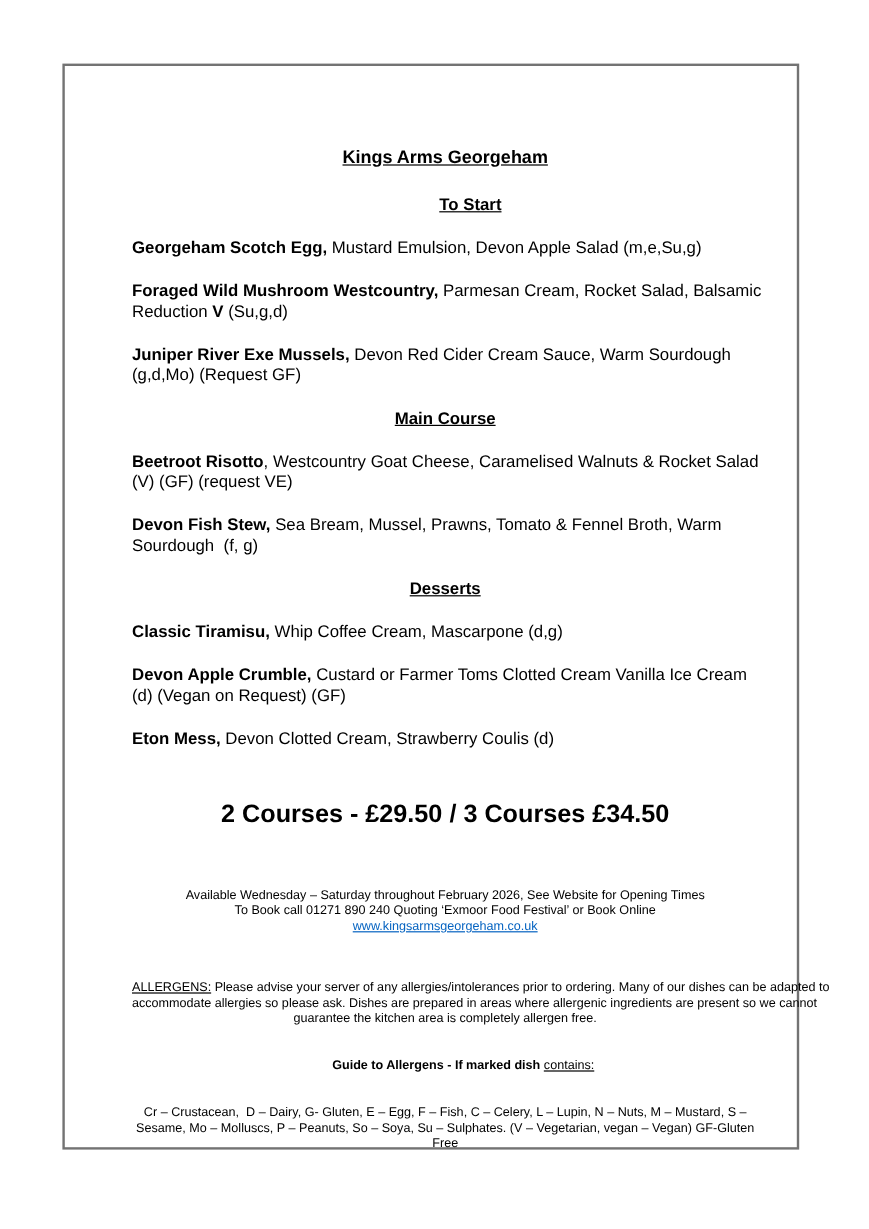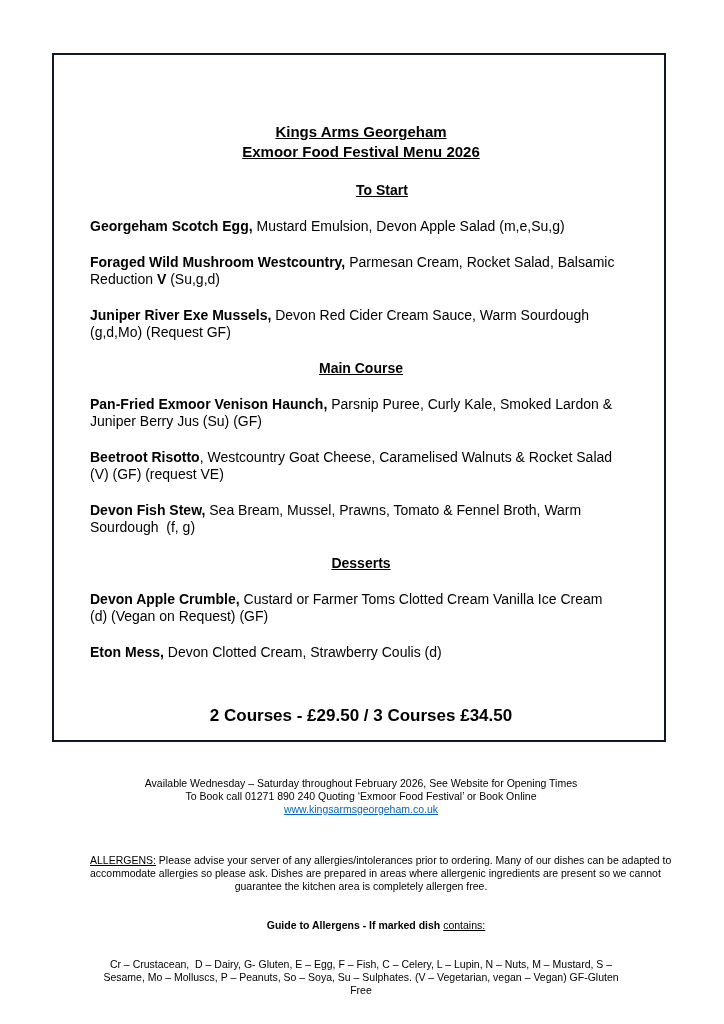--- a/index.html
+++ b/index.html
@@ -2,82 +2,80 @@
 <html><head>
 <meta charset="utf-8">
 <style>
   html,body { margin:0; padding:0; }
   body {
     width:724px; height:1024px; background:#ffffff; position:relative;
     font-family:"Liberation Sans","DejaVu Sans",sans-serif; color:#000;
     -webkit-font-smoothing:antialiased;
   }
   .frame {
-    position:absolute; left:52px; top:53px; width:614px; height:689px;
-    border:2px solid #0f172a; box-sizing:border-box; background:#fff;
+    position:absolute; left:52px; top:53px; width:614px; height:905px;
+    border:2px solid #737373; box-sizing:border-box; background:#fff;padding-left:20px;
   }
   .content { padding:67px 32px 0 36px; }
 
   .title { text-align:center; font-weight:bold; font-size:15px; line-height:20px; margin-bottom:2px; }
   .title .tline { text-decoration:underline; }
 
   .heading {
     text-align:center; font-weight:bold; font-size:14px; line-height:17px;
     text-decoration:underline; margin:12px 0 19px;
   }
   .section:first-of-type .heading { margin-top:14px; margin-bottom:12px; }
   .shift { transform:translateX(21px);margin-top:20px; }
 
   .dish { font-size:14px; line-height:17px; margin:17px 0 19px 0; white-space:pre; }
   .dish .name { font-weight:bold; }
   .dish .dbold { font-weight:bold; }
 
-  .price { text-align:center; font-weight:bold; font-size:17px; line-height:19px; margin:45px 0 0 0; }
+  .price { text-align:center; font-weight:bold; font-size:21px; line-height:19px; margin:45px 0 0 0; }
 
   .footer { margin-top:52px; text-align:center; font-size:10.5px; line-height:13px; }
   .footer p { margin:0; }
   .link { color:#0563c1; cursor:pointer; }
 
   .allergens-block { margin-top:12px; text-align:center; font-size:10.5px; line-height:13px; white-space:pre; }
   .allergens-block p { margin:0; }
   .bu { font-weight:normal; text-decoration:underline; }
   .b { font-weight:bold;margin-left:30px; }
 </style>
 </head>
 <body>
 
 <div class="frame">
   <div class="content">
 
     <div class="title">
       <div class="tline">Kings Arms Georgeham</div>
-      <div class="tline">Exmoor Food Festival Menu 2026</div>
     </div>
 
     <div class="section">
       <div class="heading shift">To Start</div>
       <p class="dish"><span class="name">Georgeham Scotch Egg,</span><span class="desc"> Mustard Emulsion, Devon Apple Salad (m,e,Su,g)</span><span class="dbold"></span><span class="desc"></span></p>
       <p class="dish"><span class="name">Foraged Wild Mushroom Westcountry,</span><span class="desc"> Parmesan Cream, Rocket Salad, Balsamic
 Reduction </span><span class="dbold">V</span><span class="desc"> (Su,g,d)</span></p>
       <p class="dish"><span class="name">Juniper River Exe Mussels,</span><span class="desc"> Devon Red Cider Cream Sauce, Warm Sourdough
 (g,d,Mo) (Request GF)</span><span class="dbold"></span><span class="desc"></span></p>
     </div>
 
     <div class="section">
       <div class="heading">Main Course</div>
-      <p class="dish"><span class="name">Pan-Fried Exmoor Venison Haunch,</span><span class="desc"> Parsnip Puree, Curly Kale, Smoked Lardon &amp;
-Juniper Berry Jus (Su) (GF)</span><span class="dbold"></span><span class="desc"></span></p>
       <p class="dish"><span class="name">Beetroot Risotto</span><span class="desc">, Westcountry Goat Cheese, Caramelised Walnuts &amp; Rocket Salad
 (V) (GF) (request VE)</span><span class="dbold"></span><span class="desc"></span></p>
       <p class="dish"><span class="name">Devon Fish Stew,</span><span class="desc"> Sea Bream, Mussel, Prawns, Tomato &amp; Fennel Broth, Warm
 Sourdough  (f, g)</span><span class="dbold"></span><span class="desc"></span></p>
     </div>
 
     <div class="section">
       <div class="heading">Desserts</div>
+      <p class="dish"><span class="name">Classic Tiramisu,</span><span class="desc"> Whip Coffee Cream, Mascarpone (d,g)</span><span class="dbold"></span><span class="desc"></span></p>
       <p class="dish"><span class="name">Devon Apple Crumble,</span><span class="desc"> Custard or Farmer Toms Clotted Cream Vanilla Ice Cream
 (d) (Vegan on Request) (GF)</span><span class="dbold"></span><span class="desc"></span></p>
       <p class="dish"><span class="name">Eton Mess,</span><span class="desc"> Devon Clotted Cream, Strawberry Coulis (d)</span><span class="dbold"></span><span class="desc"></span></p>
     </div>
 
     <p class="price">2 Courses - £29.50 / 3 Courses £34.50</p>
 
     <div class="footer">
       <p>Available Wednesday – Saturday throughout February 2026, See Website for Opening Times</p>
       <p>To Book call 01271 890 240 Quoting ‘Exmoor Food Festival’ or Book Online</p>

